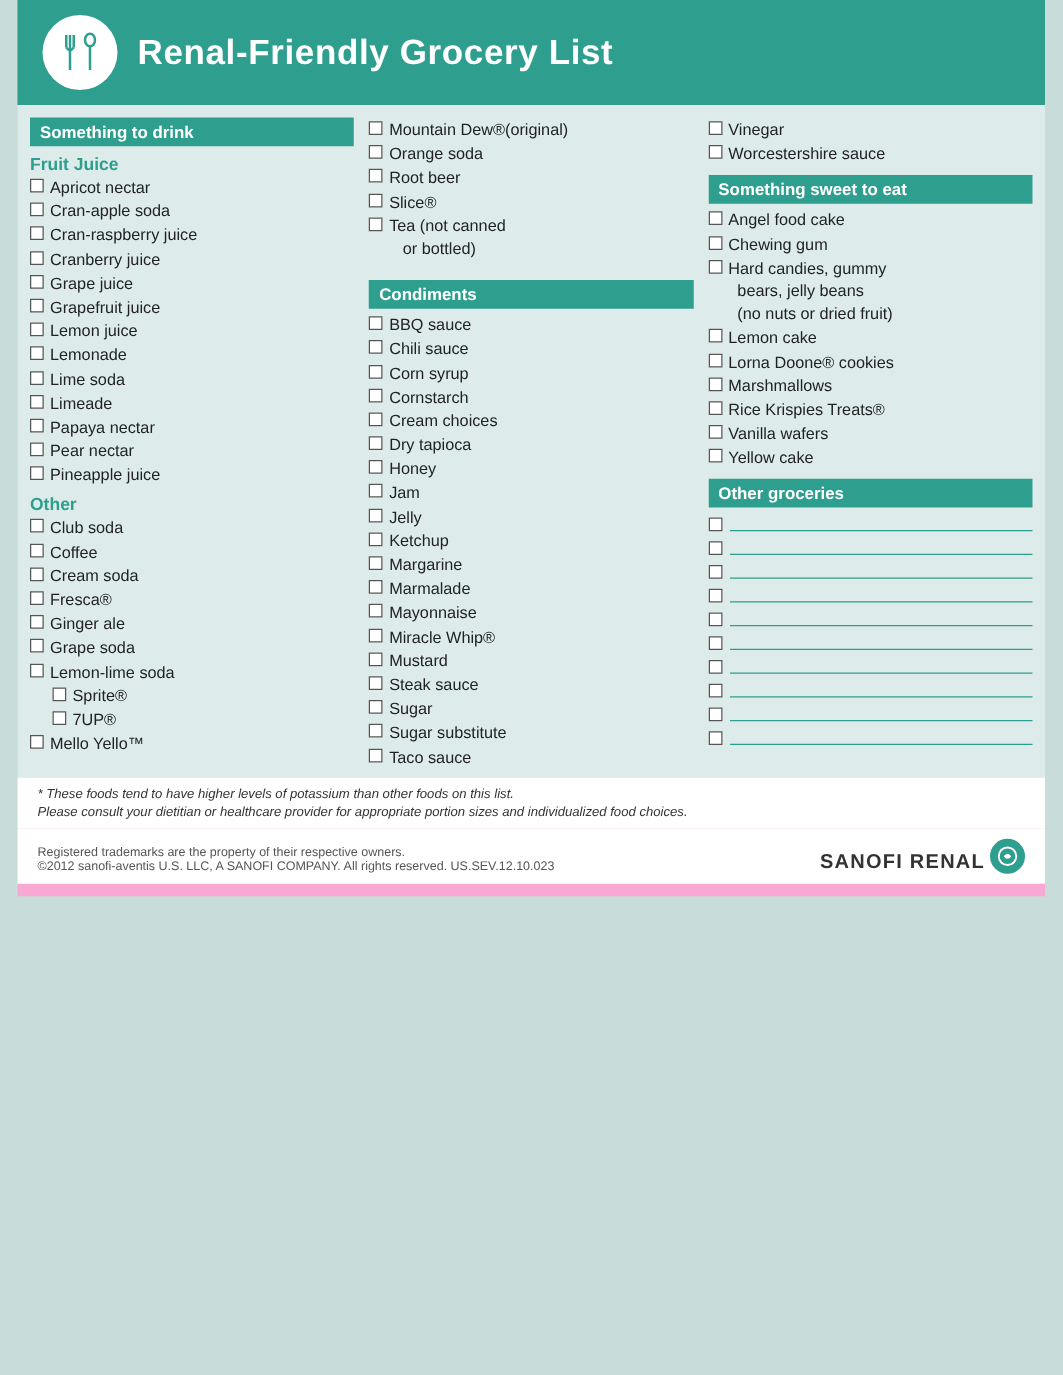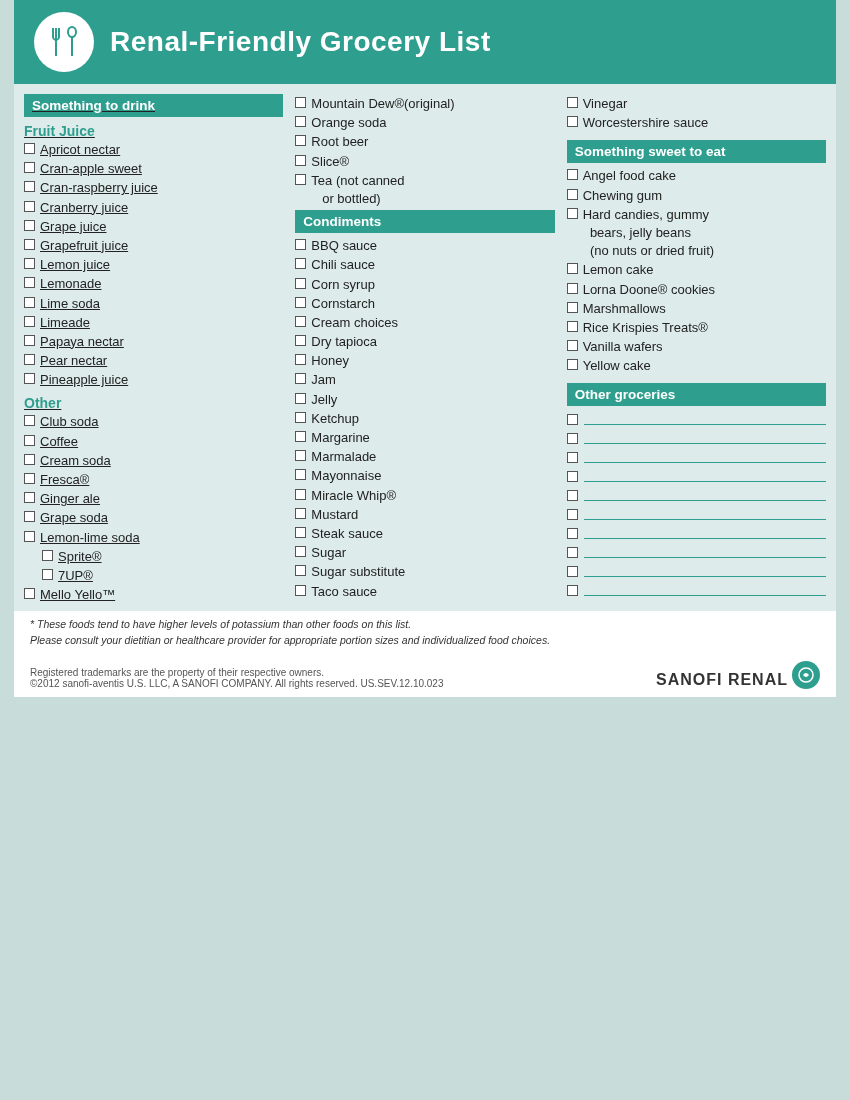--- a/index.html
+++ b/index.html
@@ -8,20 +8,21 @@
       min-height: 1100px;
       background: #c8ddd9;
       font-family: Arial, sans-serif;
       font-size: 13px;
       color: #222;
     }
     .page {
       width: 822px;
       margin: 0 auto;
       background: #f9a8d4;
+      padding-bottom: 10px;
     }
     
     .header {
       background: #2e9e8e;
       display: flex;
       align-items: center;
       padding: 12px 20px;
       gap: 16px;
     }
     .header-icon-circle {
@@ -44,21 +45,21 @@
       padding: 10px 10px 6px 10px;
     }
     .columns {
       display: flex;
       gap: 0;
     }
     .col {
       flex: 1;
       padding: 0 6px;
     }
-    .col:first-child { padding-left: 0; text-decoration: underline; }
+    .col:first-child { padding-left: 0; }
     .col:last-child { padding-right: 0; }
 
     
     .section-header {
       background: #2e9e8e;
       color: #fff;
       font-weight: bold;
       font-size: 13.5px;
       padding: 4px 8px;
       margin-bottom: 4px;
@@ -170,21 +171,21 @@
       <div class="col">
         <div class="section-header">Something to drink</div>
         <div class="subsection-header">Fruit Juice</div>
 
         <div class="check-item">
             <span class="checkbox"></span>
             <span class="item-text">Apricot nectar</span>
           </div>
         <div class="check-item">
             <span class="checkbox"></span>
-            <span class="item-text">Cran-apple sweet</span>
+            <span class="item-text">Cran-apple soda</span>
           </div>
         <div class="check-item">
             <span class="checkbox"></span>
             <span class="item-text">Cran-raspberry juice</span>
           </div>
         <div class="check-item">
             <span class="checkbox"></span>
             <span class="item-text">Cranberry juice</span>
           </div>
         <div class="check-item">
@@ -283,21 +284,21 @@
           </div>
         <div class="check-item">
             <span class="checkbox"></span>
             <span class="item-text">Slice®</span>
           </div>
         <div class="check-item">
             <span class="checkbox"></span>
             <span class="item-text">Tea (not canned<br>&nbsp;&nbsp;&nbsp;or bottled)</span>
           </div>
 
-        <div class="section-header" style="margin-top:2px;">Condiments</div>
+        <div class="section-header" style="margin-top:16px;">Condiments</div>
         <div class="check-item">
             <span class="checkbox"></span>
             <span class="item-text">BBQ sauce</span>
           </div>
         <div class="check-item">
             <span class="checkbox"></span>
             <span class="item-text">Chili sauce</span>
           </div>
         <div class="check-item">
             <span class="checkbox"></span>

